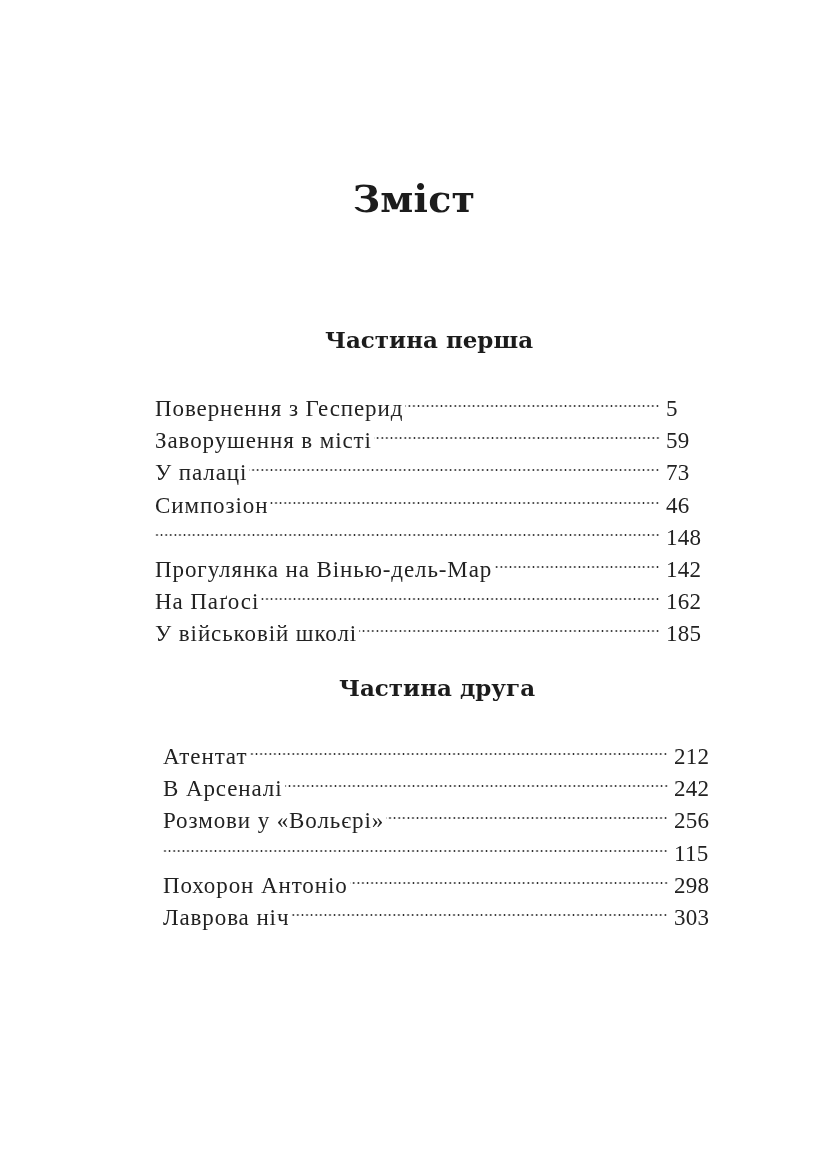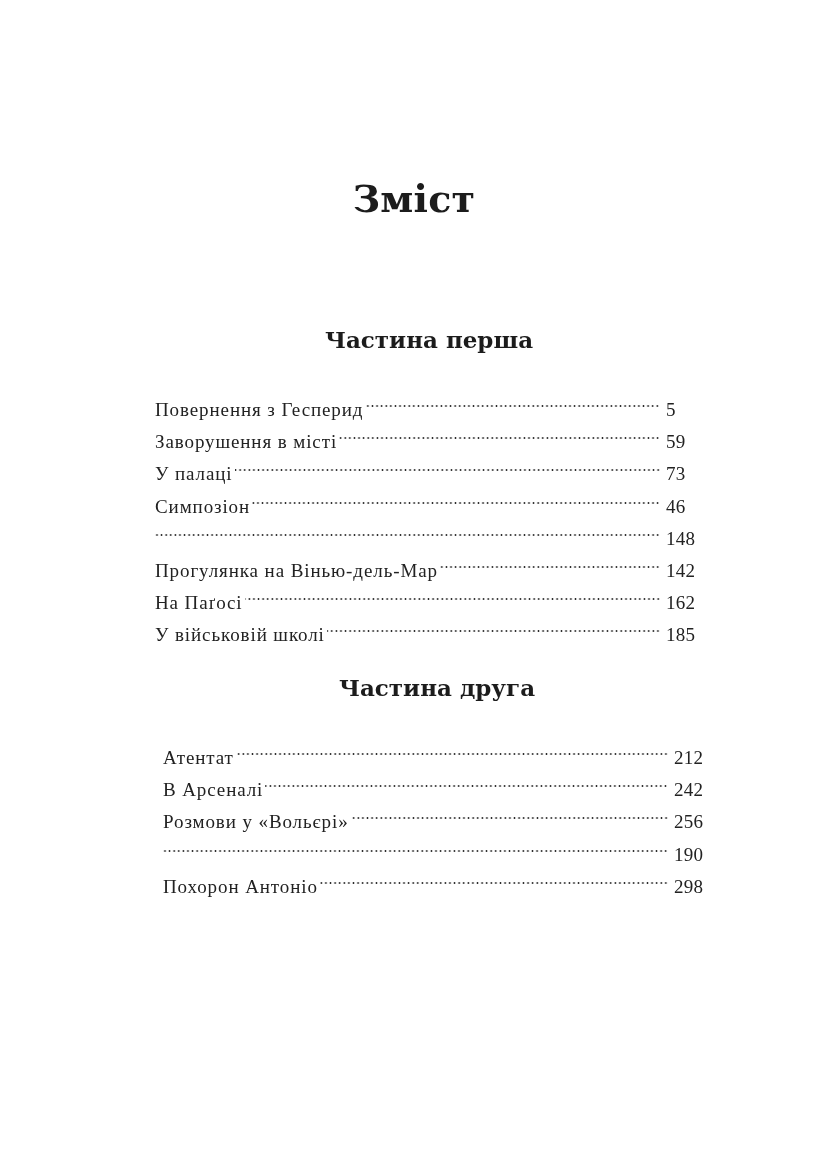--- a/index.html
+++ b/index.html
@@ -50,21 +50,21 @@
       margin: 0;
       padding: 0;
       margin-top: 28px;
     }
     .entry {
       display: flex;
       align-items: baseline;
       height: 32.2px;
       line-height: 32px;
       font-family: "Liberation Serif", "DejaVu Serif", serif;
-      font-size: 19px;
+      font-size: 23px;
       letter-spacing: 0.9px;
       color: #222222;
       white-space: nowrap;
     }
     .entry-title {
       flex: 0 0 auto;
       padding-right: 2px;
     }
     .leader {
       flex: 1 1 auto;
@@ -155,21 +155,26 @@
       <span class="leader"></span>
       <span class="entry-page">242</span>
     </li>
     <li class="entry">
       <span class="entry-title">Розмови у «Вольєрі»</span>
       <span class="leader"></span>
       <span class="entry-page">256</span>
     </li>
     <li class="entry">
       <span class="leader"></span>
-      <span class="entry-page">190</span>
+      <span class="entry-page">115</span>
     </li>
     <li class="entry">
       <span class="entry-title">Похорон Антоніо</span>
       <span class="leader"></span>
       <span class="entry-page">298</span>
     </li>
+    <li class="entry">
+      <span class="entry-title">Лаврова ніч</span>
+      <span class="leader"></span>
+      <span class="entry-page">303</span>
+    </li>
   </ul>
 </section>
 
 </body></html>

